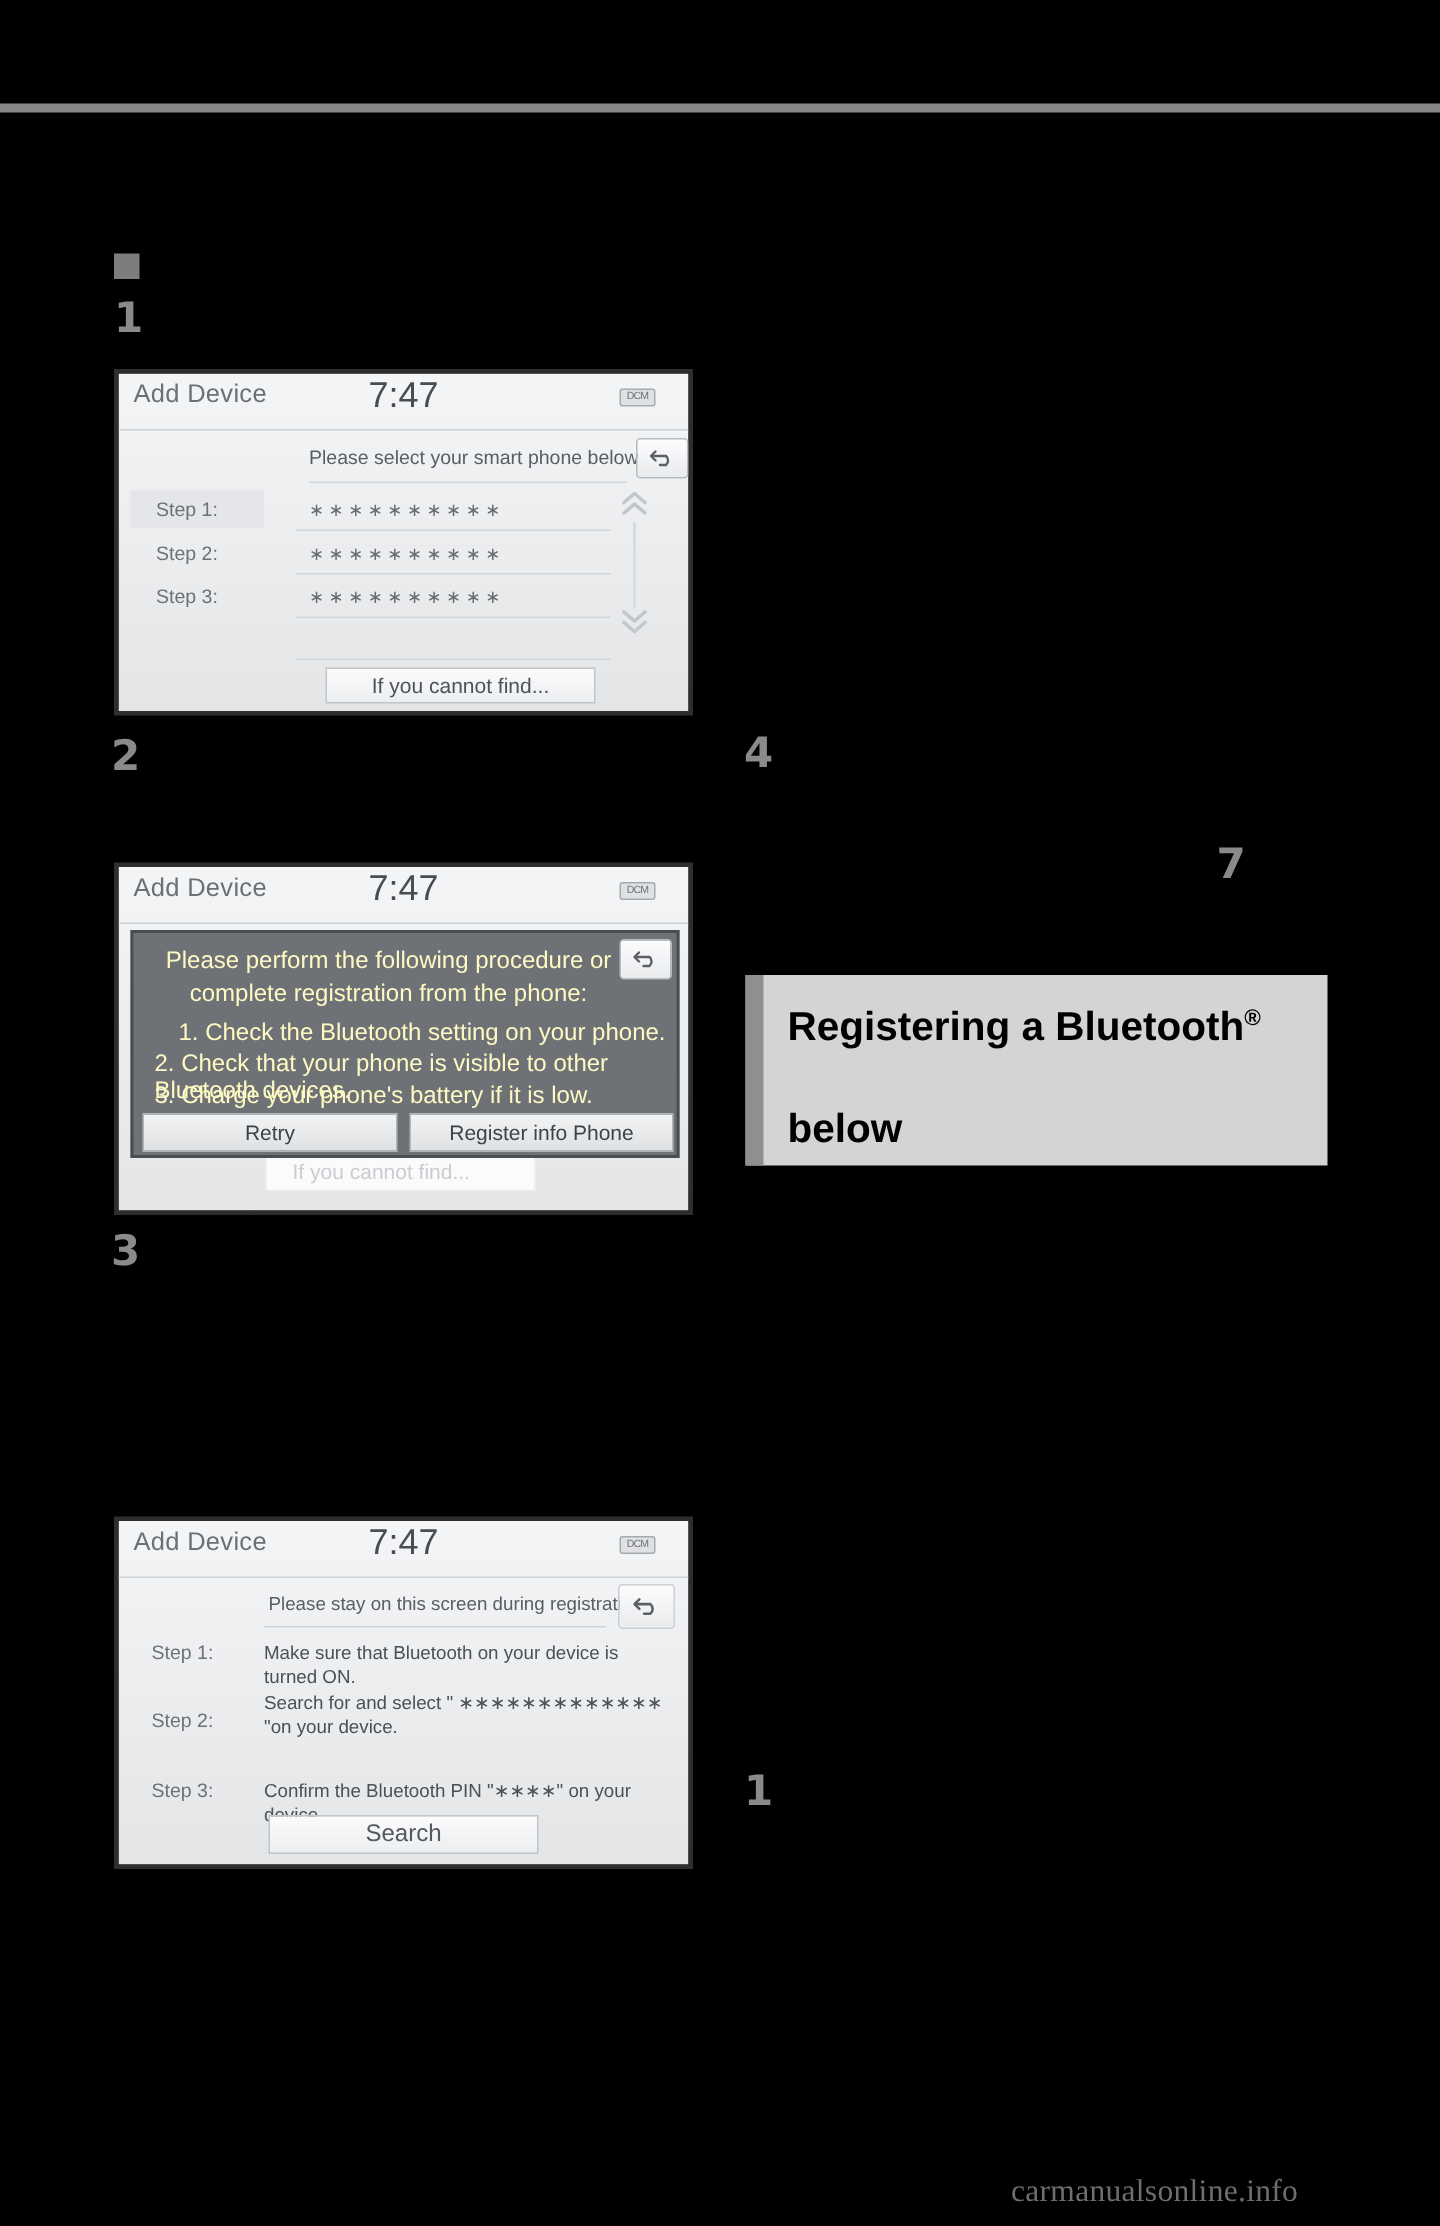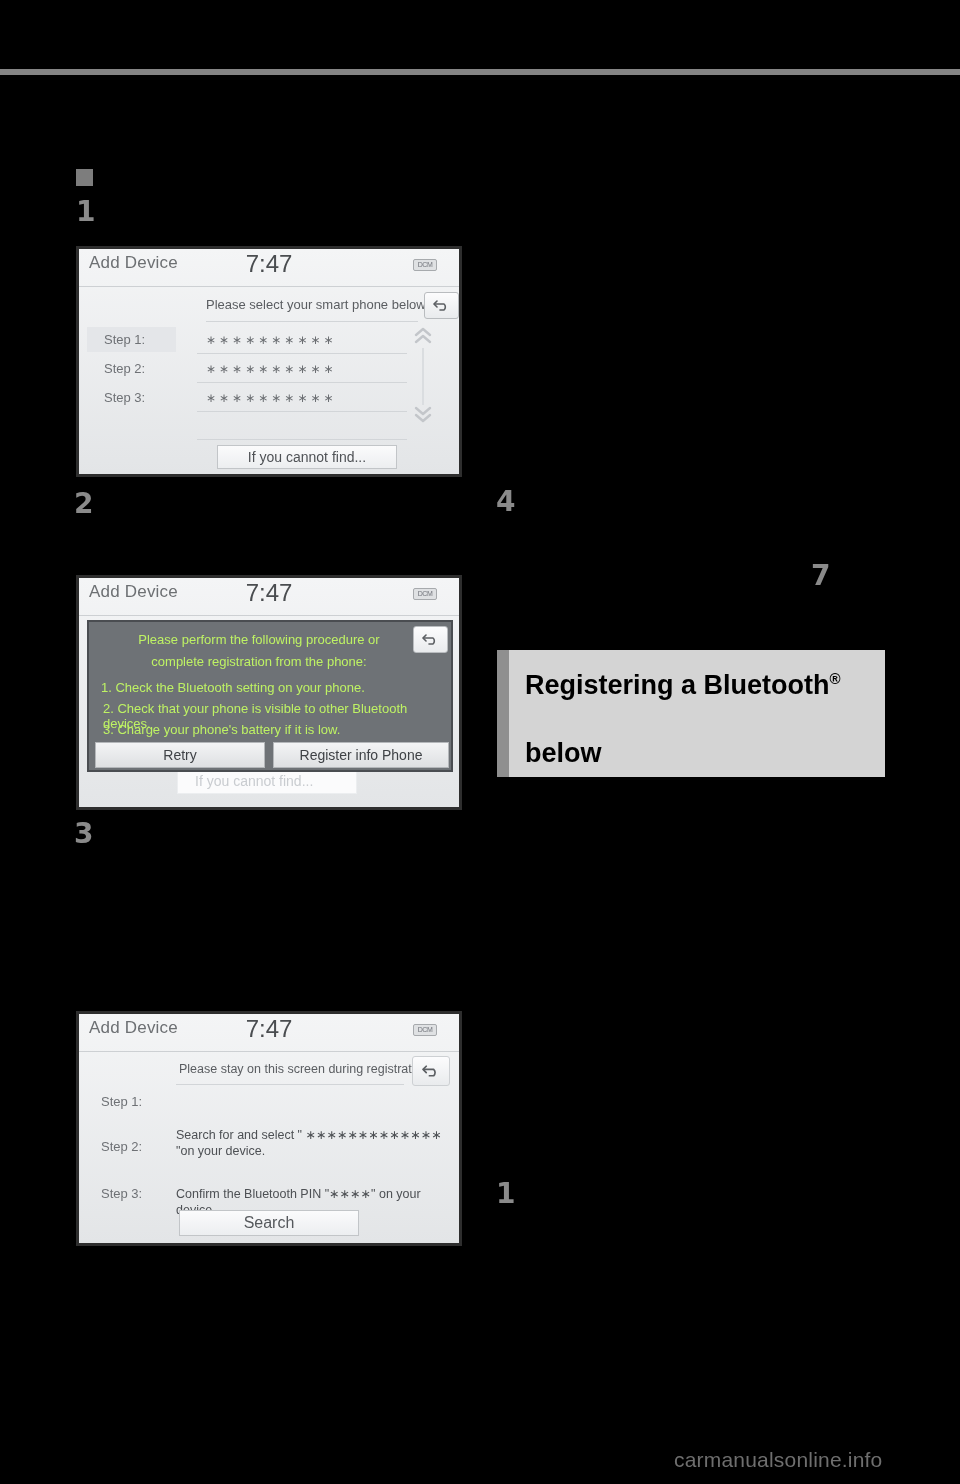--- a/index.html
+++ b/index.html
@@ -30,21 +30,21 @@
     position: absolute;
     background: #7d7d7d;
   }
 
   
   .watermark {
     position: absolute;
     left: 674px; top: 1448px;
     color: #6e6e6e;
     font-size: 21px;
-    font-family: Liberation Sans, sans-serif;
+    font-family: Liberation Serif, serif;
     letter-spacing: 0.2px;
   }
 
   
   .heading-block {
     position: absolute;
     left: 497px; top: 650px;
     width: 388px; height: 127px;
     background: #d4d4d4;
     display: flex;
@@ -117,21 +117,21 @@
   .chev { position: absolute; color: #c3c6ca; }
   .scroll-track { position: absolute; width: 2px; background: #dadde0; }
 
   
   .modal {
     position: absolute;
     background: #6e7276;
     border: 2px solid #4a4d51;
     color: #fff;
   }
-  .modal-line { position: absolute; font-size: 13px; color: #bef264; }
+  .modal-line { position: absolute; font-size: 16px; color: #fef9c3; }
   .modal-btn {
     position: absolute;
     border: 1px solid #b4b7ba;
     background: linear-gradient(#f3f4f5, #dee0e2);
     color: #3f4246; font-size: 14px;
     display: flex; align-items: center; justify-content: center;
   }
   .ghost {
     position: absolute; color: #c9ccd0; font-size: 14px;
   }
@@ -221,21 +221,21 @@
     <div class="dcm-badge">DCM</div>
     <div class="topbar-sep" style="top:37px;"></div>
 
     <div class="ghost-box" style="left:98px; top:192px; width:180px; height:24px;"></div>
     <div class="ghost" style="left:116px; top:195px;">If you cannot find...</div>
 
     <div class="modal" style="left:8px; top:42px; width:366px; height:152px;">
       <div class="modal-line" style="left:0; top:10px; width:340px; text-align:center;">Please perform the following procedure or</div>
       <div class="modal-line" style="left:0; top:32px; width:340px; text-align:center;">complete registration from the phone:</div>
 
-      <div class="modal-line" style="left:12px; top:58px;">1. Check the Bluetooth setting on your phone.</div>
+      <div class="modal-line" style="left:30px; top:58px;">1. Check the Bluetooth setting on your phone.</div>
       <div class="modal-line" style="left:14px; top:79px;">2. Check that your phone is visible to other Bluetooth devices.</div>
       <div class="modal-line" style="left:14px; top:100px;">3. Charge your phone's battery if it is low.</div>
 
       <div class="modal-btn" style="left:6px; top:120px; width:170px; height:26px;">Retry</div>
       <div class="modal-btn" style="left:184px; top:120px; width:176px; height:26px;">Register info Phone</div>
     </div>
 
     <div class="backbtn" style="left:334px; top:48px; width:35px; height:27px;">
       <svg width="17" height="13" viewBox="0 0 17 13">
         <path d="M4 2 L1 5 L4 8" fill="none" stroke="#5c5f63" stroke-width="1.6" stroke-linecap="round" stroke-linejoin="round"></path>
@@ -255,20 +255,21 @@
     <div class="row-rule" style="left:97px; top:70px; width:228px;"></div>
 
     <div class="backbtn" style="left:333px; top:42px; width:38px; height:30px; border-color:#cdd0d3;">
       <svg width="18" height="14" viewBox="0 0 17 13">
         <path d="M4 2 L1 5 L4 8" fill="none" stroke="#5c5f63" stroke-width="1.6" stroke-linecap="round" stroke-linejoin="round"></path>
         <path d="M1.6 5 H11 a4 4 0 0 1 0 6 H7" fill="none" stroke="#5c5f63" stroke-width="1.6" stroke-linecap="round" stroke-linejoin="round"></path>
       </svg>
     </div>
 
     <div class="s3-label" style="left:22px; top:80px;">Step 1:</div>
+    <div class="s3-text" style="left:97px; top:80px; width:275px;">Make sure that Bluetooth on your device is turned ON.</div>
 
     <div class="s3-label" style="left:22px; top:125px;">Step 2:</div>
     <div class="s3-text" style="left:97px; top:113px; width:278px;">Search for and select " ∗∗∗∗∗∗∗∗∗∗∗∗∗ "on your device.</div>
 
     <div class="s3-label" style="left:22px; top:172px;">Step 3:</div>
     <div class="s3-text" style="left:97px; top:172px; width:275px;">Confirm the Bluetooth PIN "∗∗∗∗" on your device.</div>
 
     <div class="pillbtn" style="left:100px; top:196px; width:180px; height:26px; font-size:16px; color:#55585c;">Search</div>
   </div>
 

